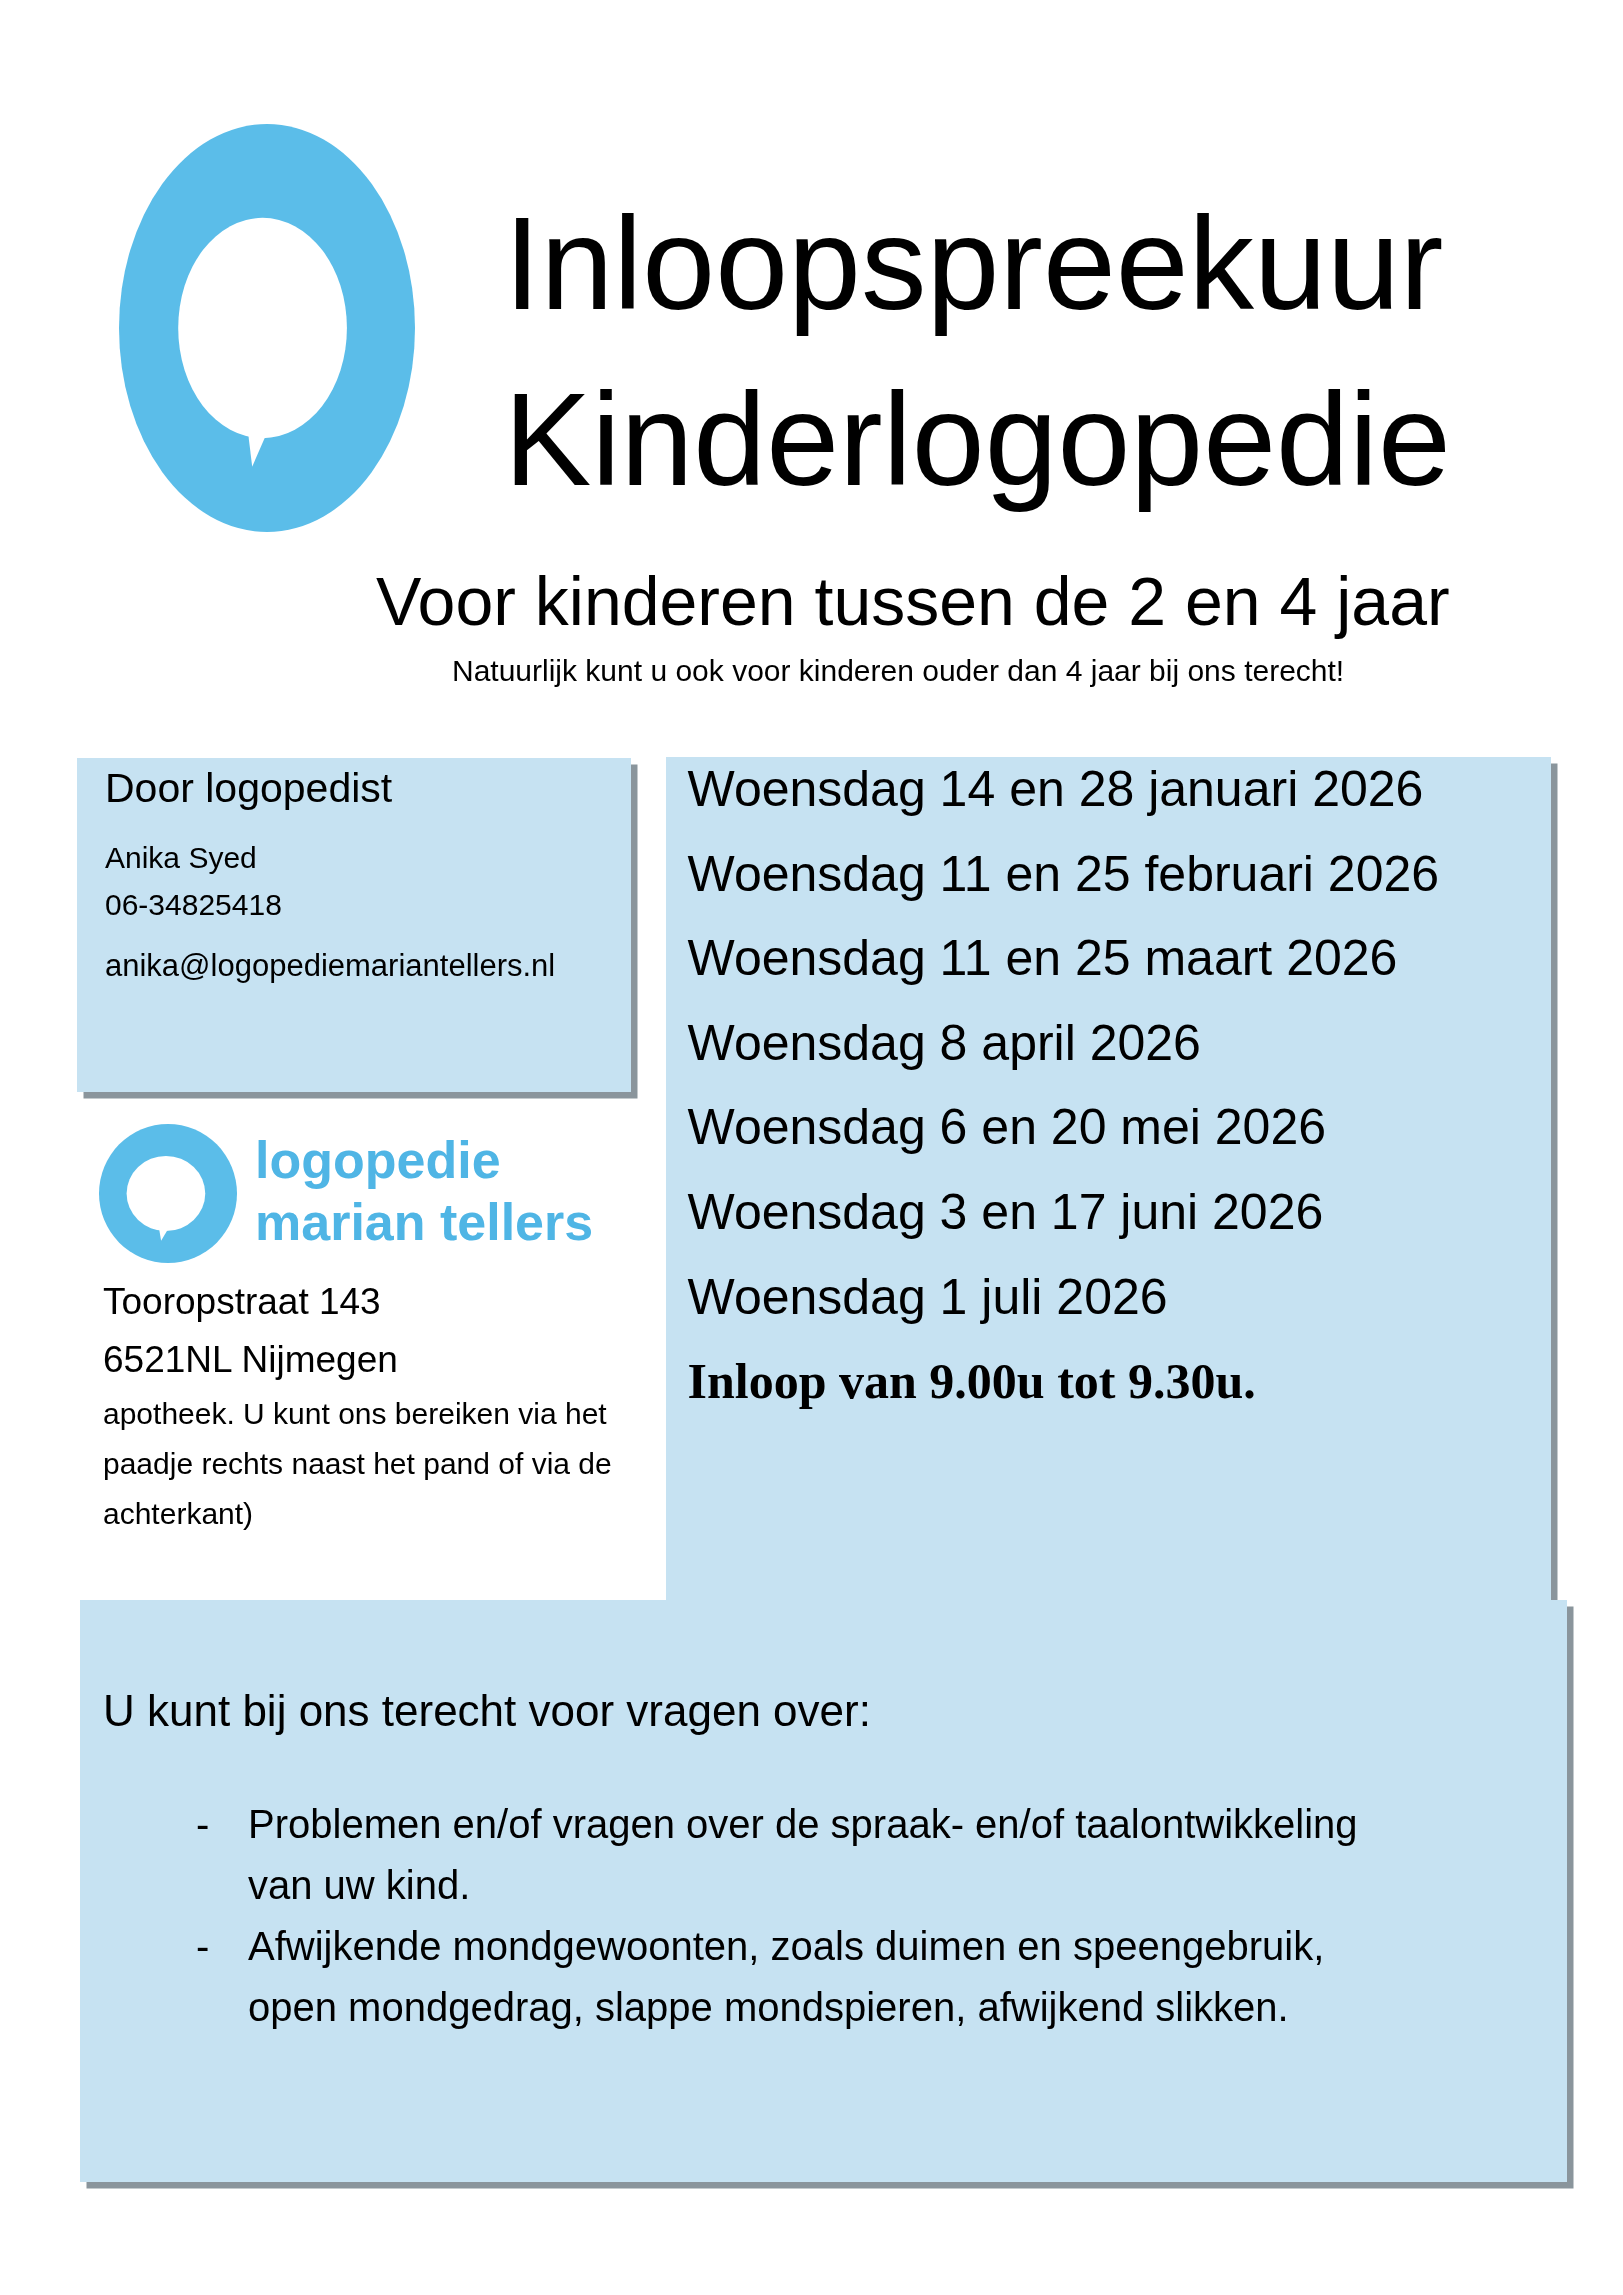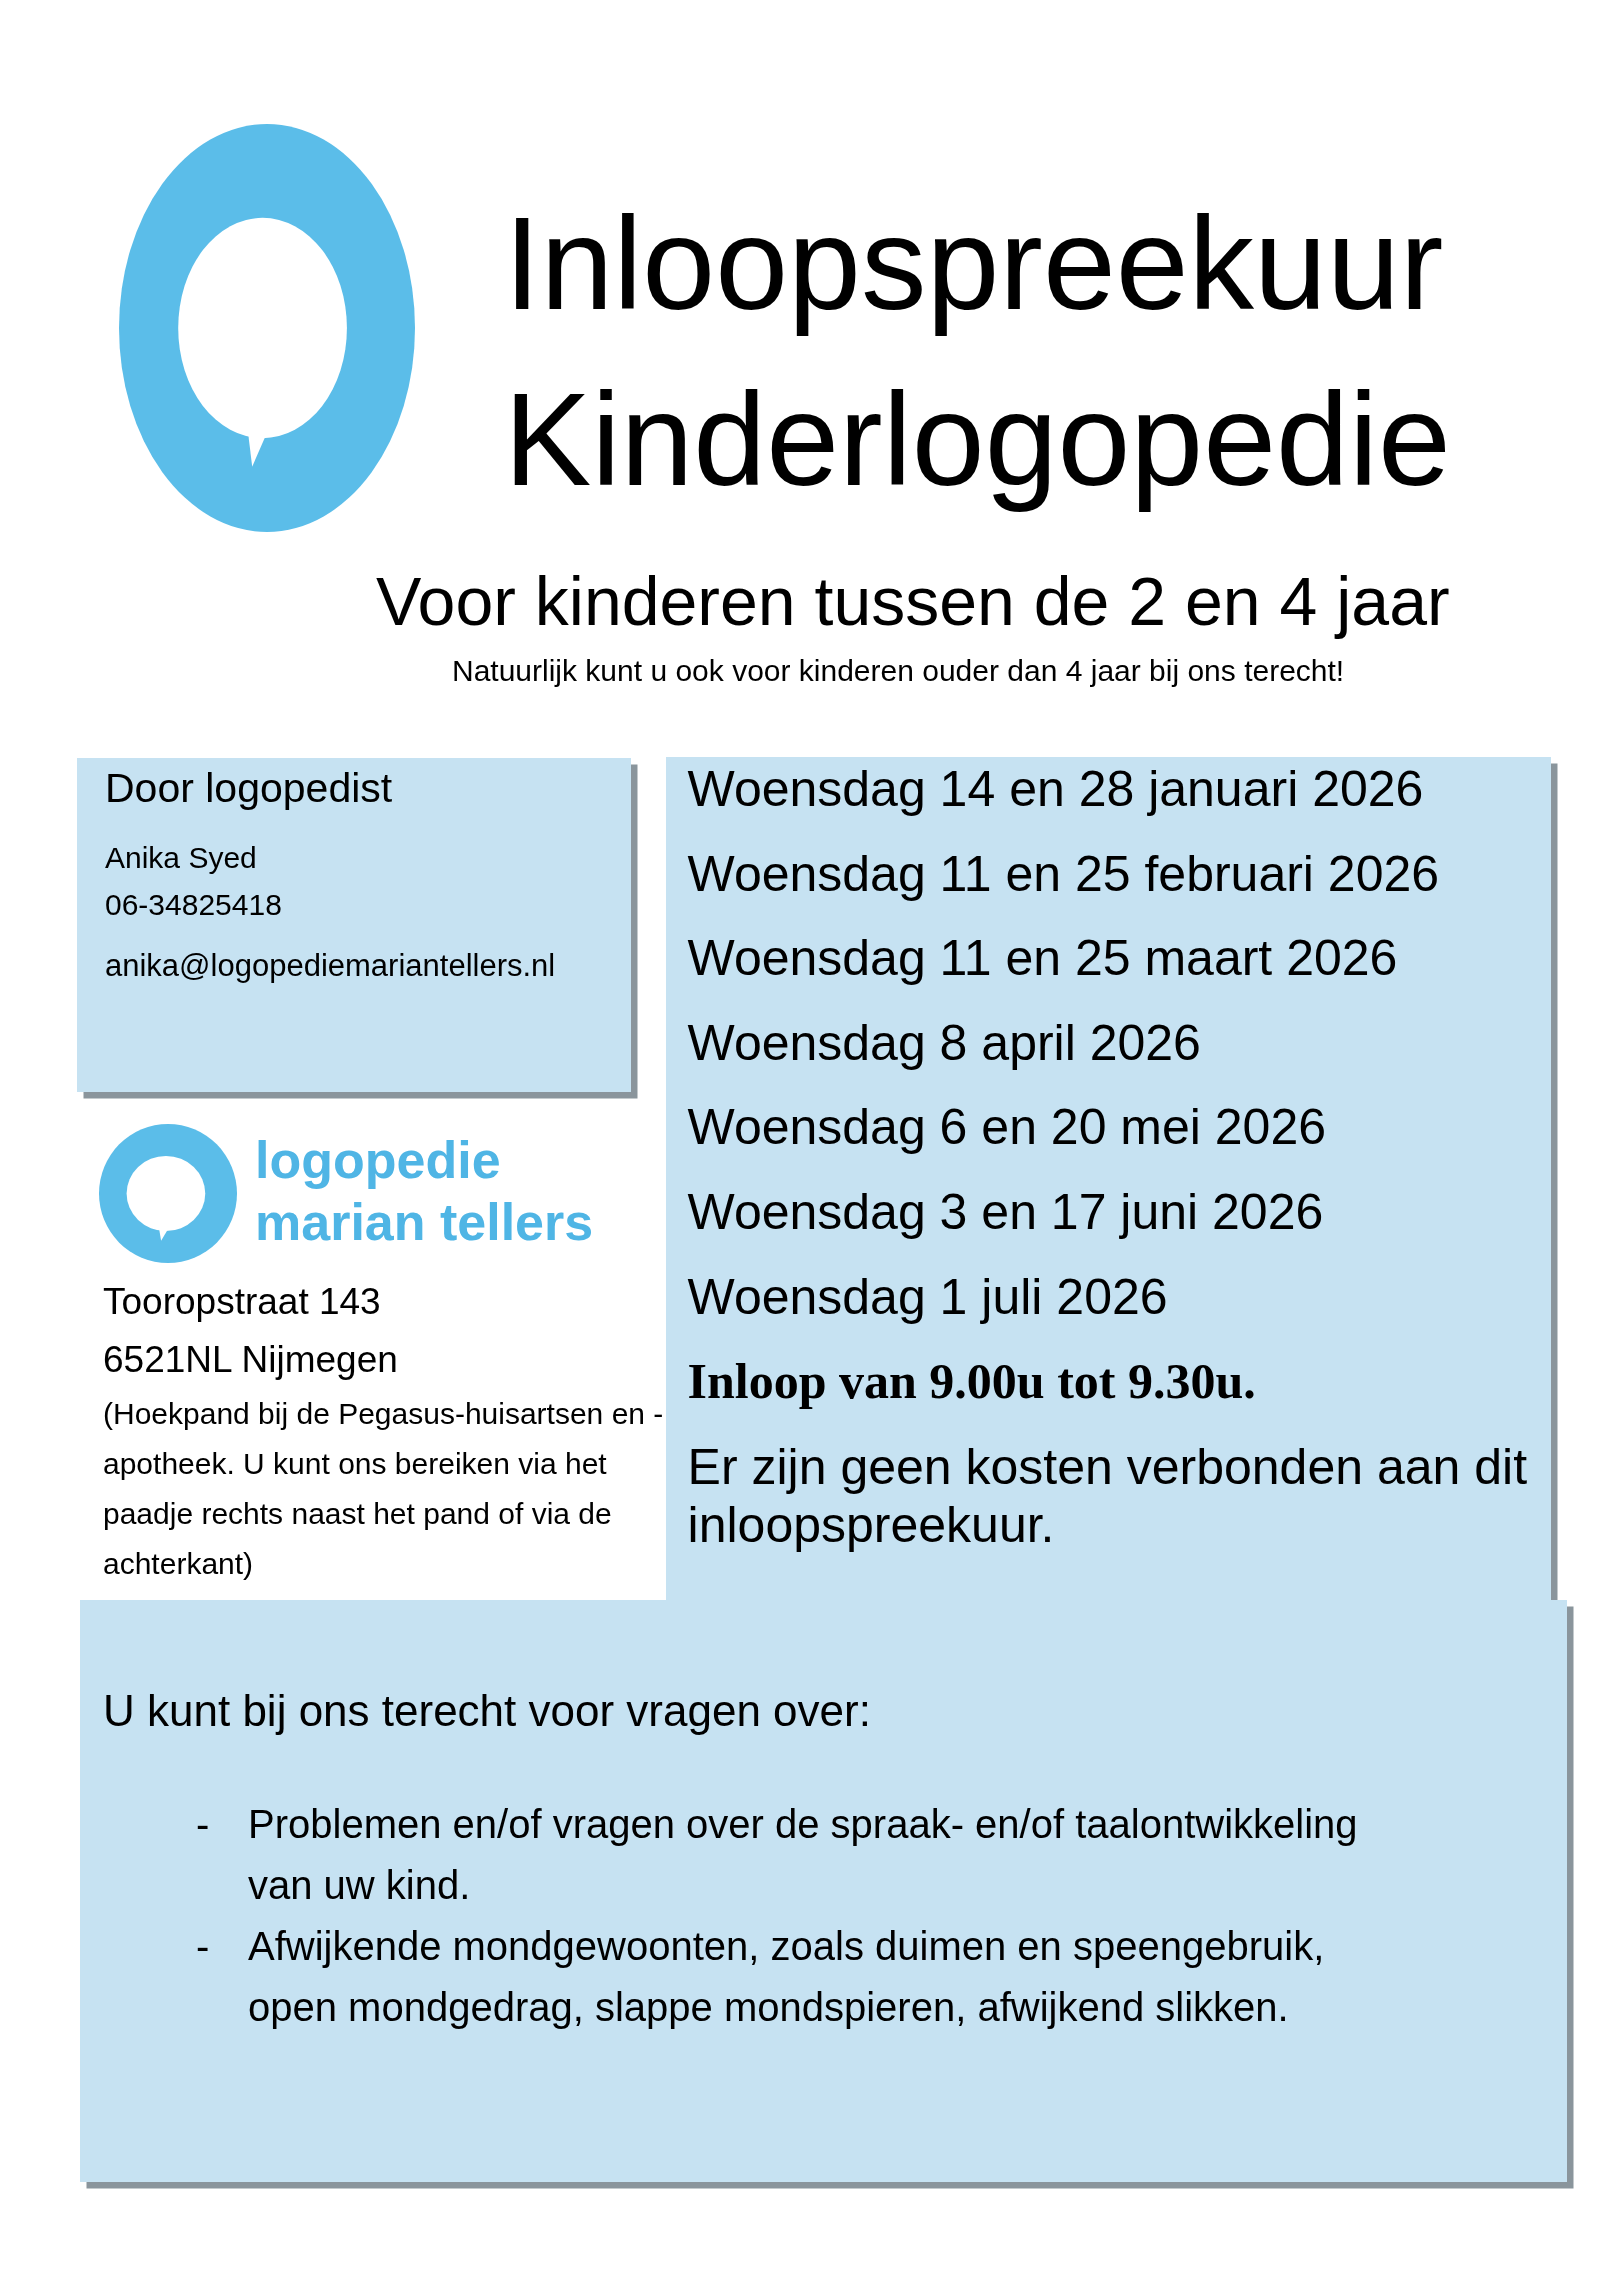--- a/index.html
+++ b/index.html
@@ -74,40 +74,38 @@
     <div>logopedie</div>
     <div>marian tellers</div>
   </div>
 
   <div class="abs address">
     <div>Tooropstraat 143</div>
     <div>6521NL Nijmegen</div>
   </div>
   <div class="abs address-note">
 
-  <div>(Hoekpand bij de Pegasus-huisartsen en -</div>
       <div>apotheek. U kunt ons bereiken via het</div>
       <div>paadje rechts naast het pand of via de</div>
       <div>achterkant)</div>
     </div>
 
   <div class="abs bluebox schedule">
     <div class="schedule-inner">
       <div>
 
       <p class="date-line">Woensdag 14 en 28 januari 2026</p>
           <p class="date-line">Woensdag 11 en 25 februari 2026</p>
           <p class="date-line">Woensdag 11 en 25 maart 2026</p>
           <p class="date-line">Woensdag 8 april 2026</p>
           <p class="date-line">Woensdag 6 en 20 mei 2026</p>
           <p class="date-line">Woensdag 3 en 17 juni 2026</p>
           <p class="date-line">Woensdag 1 juli 2026</p>
         </div>
       <p class="time-note">Inloop van 9.00u tot 9.30u.</p>
-      <p class="cost-note">Er zijn geen kosten verbonden aan dit inloopspreekuur.</p>
     </div>
   </div>
 
   <div class="abs bluebox infobox"></div>
   <div class="abs info-heading">U kunt bij ons terecht voor vragen over:</div>
   <div class="abs bullets">
 
       <div class="bullet-row">
         <span class="bullet-dash">-</span>
         <div class="bullet-text">Problemen en/of vragen over de spraak- en/of taalontwikkeling van uw kind.</div>

